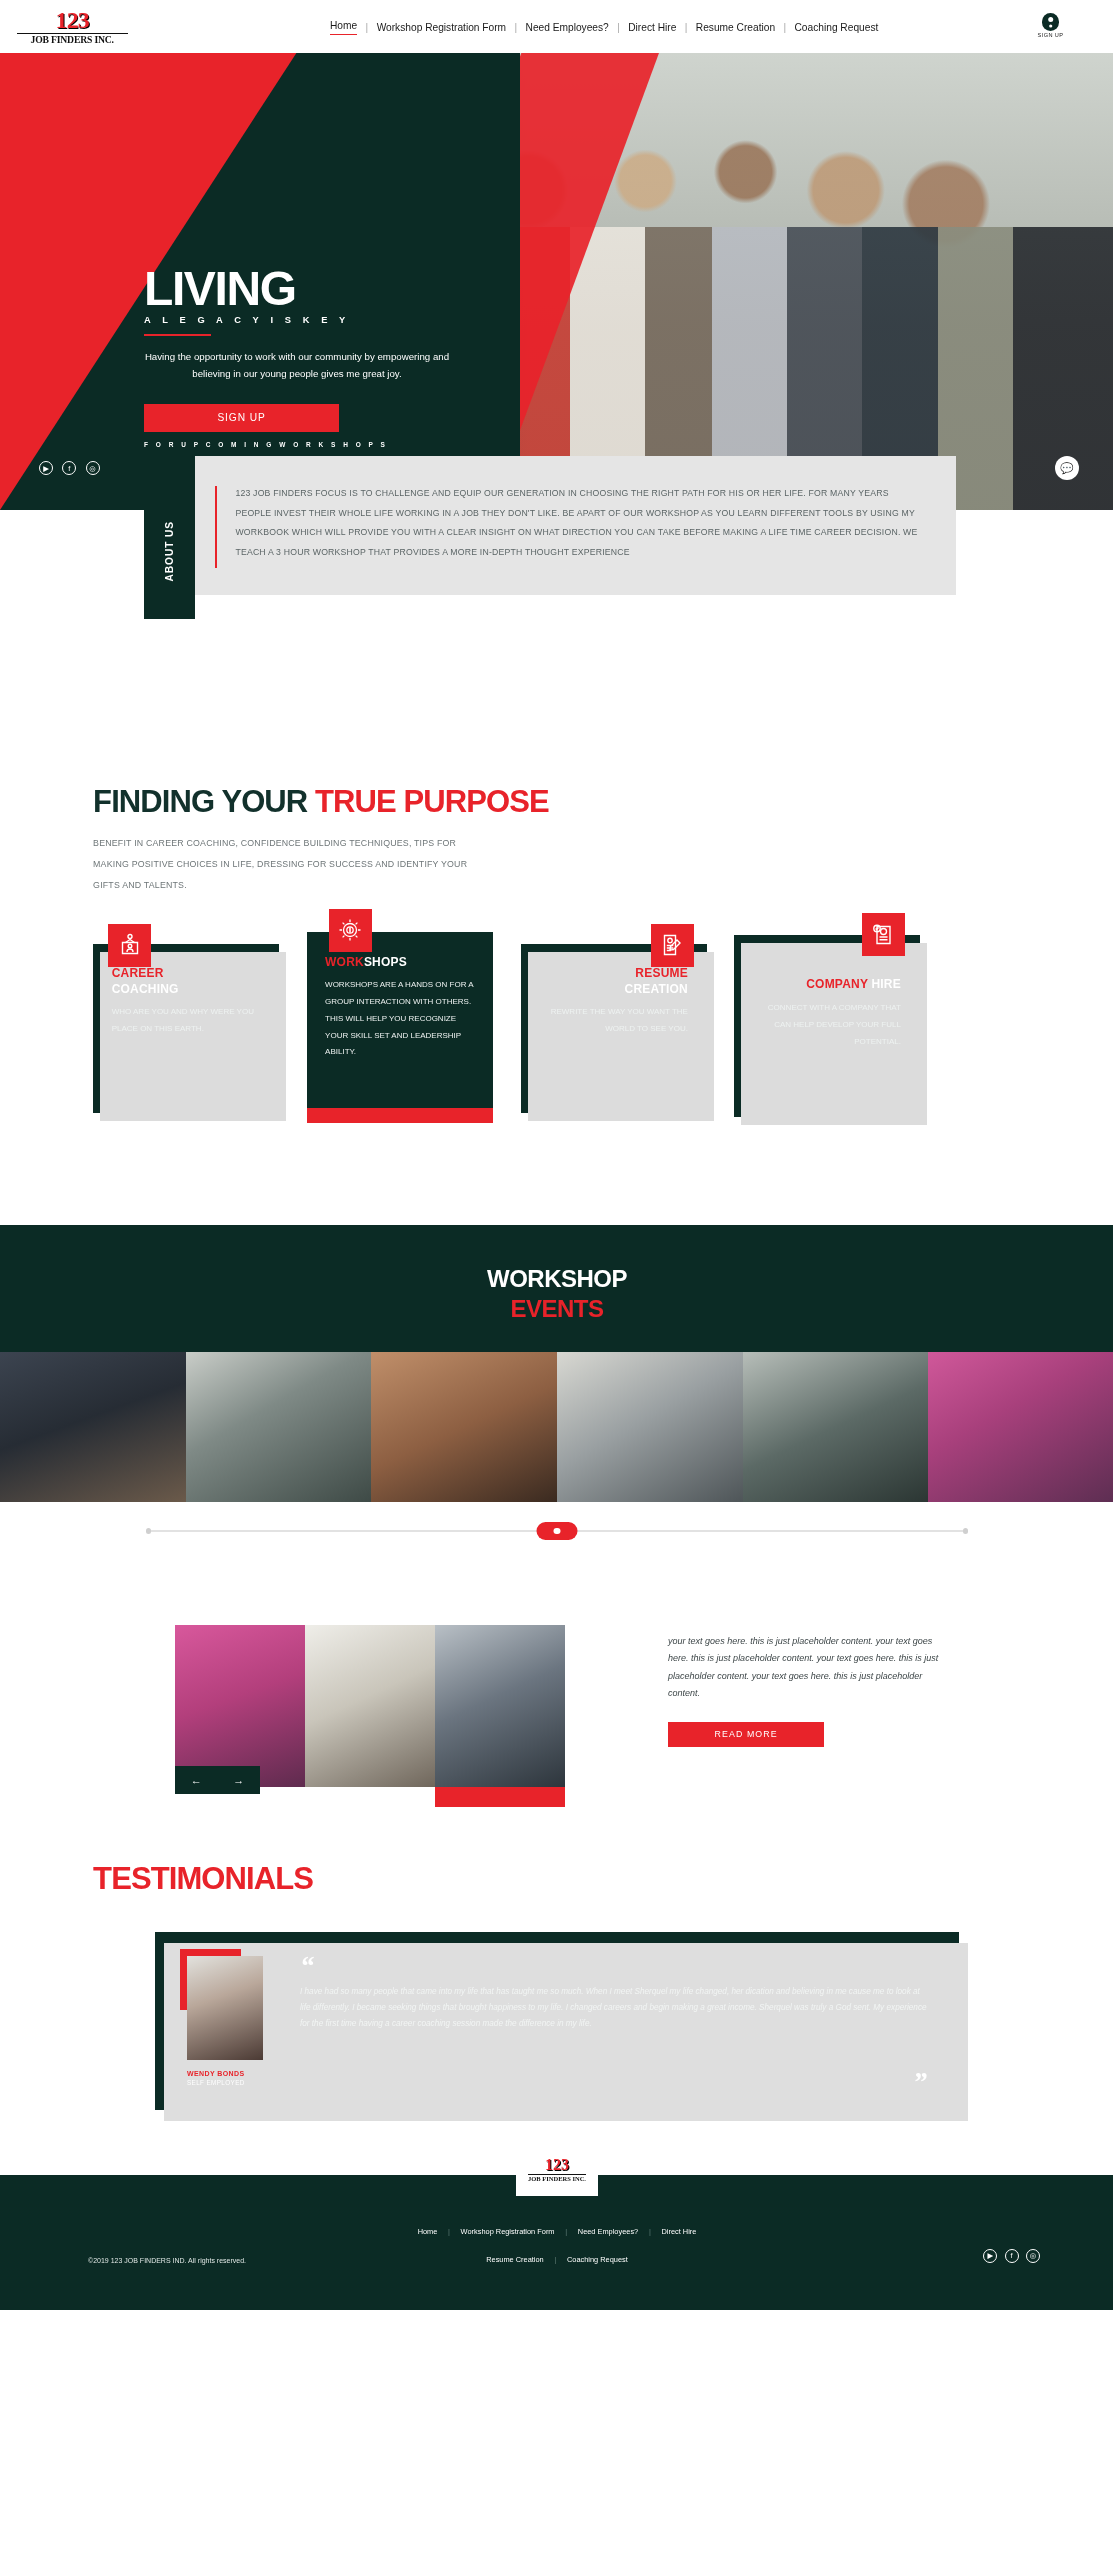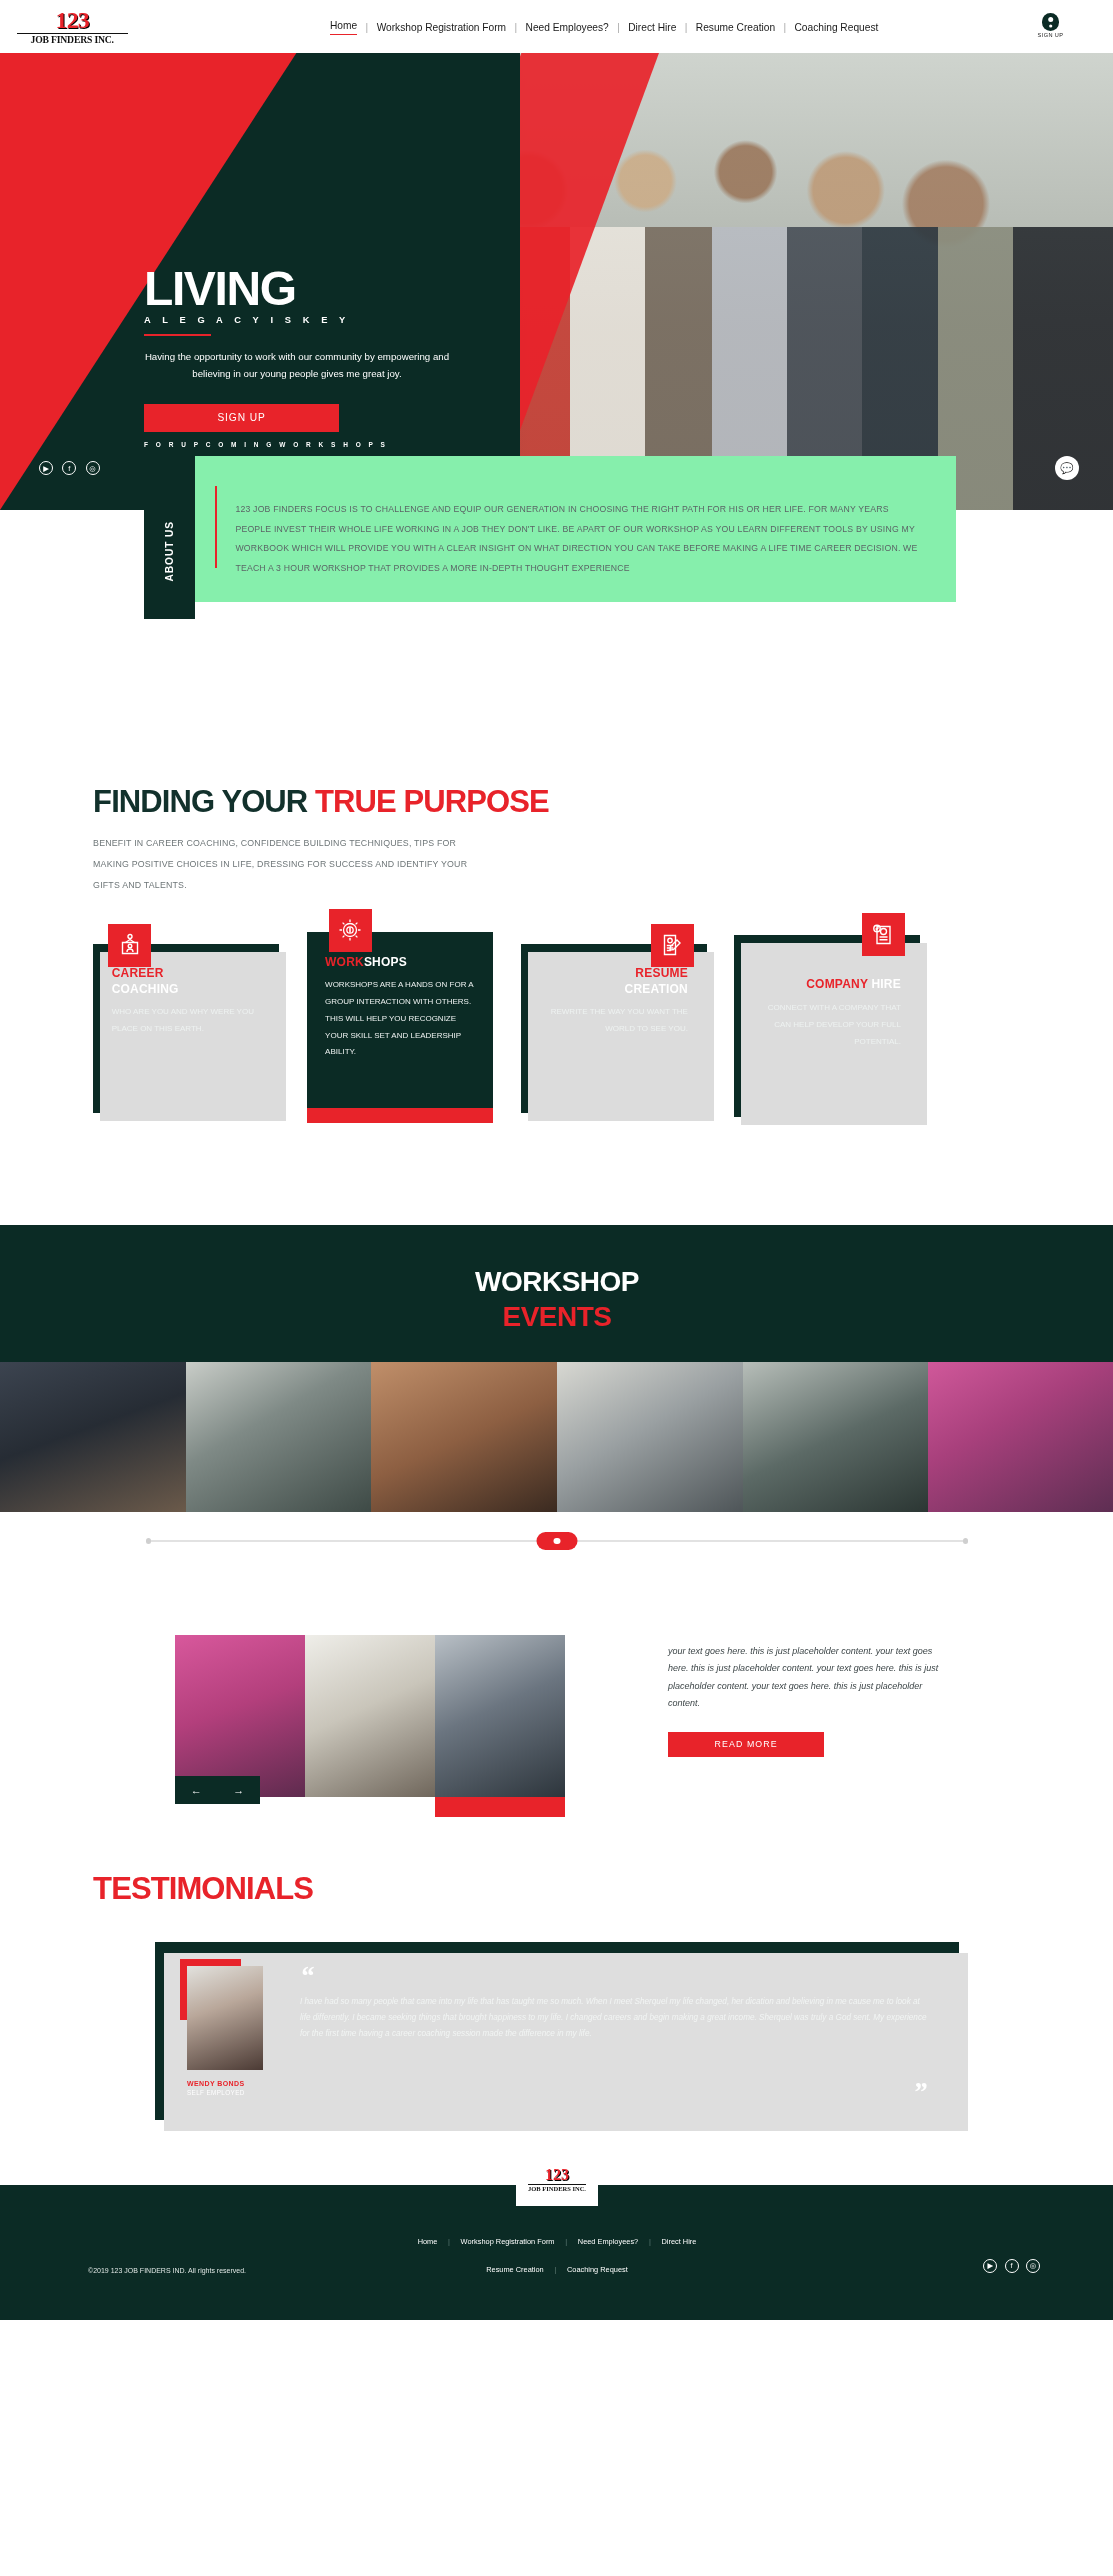--- a/index.html
+++ b/index.html
@@ -132,21 +132,21 @@
     position:absolute; left:144px; top:-26px; width:51px; height:135px;
     background:#0b2b25; z-index:3;
     display:flex; align-items:center; justify-content:center;
   }
   .about-tab span {
     writing-mode:vertical-rl; transform:rotate(180deg);
     color:#fff; font-size:10.2px; font-weight:bold; letter-spacing:0.9px;
   }
   .about-card {
     position:absolute; left:195px; top:-54px; width:761px; min-height:139px;
-    background:#86efac; padding:44px 33px 24px 33px; z-index:2;
+    background:#e5e5e5; padding:28px 33px 24px 33px; z-index:2;
   }
   .about-card .bar { position:absolute; left:20.4px; top:30px; width:1.9px; height:82px; background:#e8232a; }
   .about-card p {
     font-size:8.7px; color:#5b6566; line-height:2.25; letter-spacing:0.2px; margin-left:7.4px;
   }
 
   
   .purpose { padding:88px 0 0 0; }
   .section-inner { width:965px; margin:0 auto; padding-left:18.6px; }
   .sec-title {
@@ -176,21 +176,21 @@
   #card1 .badge { left:22px; top:-23px; }
   #card1 .redfoot { position:absolute; left:0; bottom:-15px; width:186px; height:15px; background:#e8232a; z-index:3; }
   #card2 { left:446px; top:22px; text-align:right; }
   #card2 .badge { right:13px; top:-20.4px; }
   #card3 { left:659px; top:13px; text-align:right; }
   #card3 .inner { min-height:182px; padding-top:41px; }
   #card3 .badge { right:15px; top:-22px; }
 
   
   .events { background:#0b2b25; padding:39px 0 0; margin-top:71px; }
-  .events h2 { text-align:center; color:#fff; font-size:28px; font-weight:bold; letter-spacing:-0.5px; line-height:1.25;}
+  .events h2 { text-align:center; color:#fff; font-size:24px; font-weight:bold; letter-spacing:-0.5px; line-height:1.25;}
   .events h2 .red { color:#e8232a; }
   .gallery { display:flex; margin-top:28px; height:150px; }
   .gallery .g { flex:1; height:150px; }
   .g0{background:linear-gradient(160deg,#3c4450 0%,#262c34 45%,#6b5a4a 100%);}
   .g1{background:linear-gradient(150deg,#c9cdc8 0%,#7f8a86 40%,#3e4a46 100%);}
   .g2{background:linear-gradient(155deg,#c08f6a 0%,#8d5f42 50%,#3a2a20 100%);}
   .g3{background:linear-gradient(150deg,#d8d8d2 0%,#9aa0a2 45%,#4e5558 100%);}
   .g4{background:linear-gradient(155deg,#b7beb9 0%,#5c6a66 50%,#2b3633 100%);}
   .g5{background:linear-gradient(150deg,#d0589a 0%,#a8407c 40%,#5d2e52 100%);}
   .slider-row { background:#fff; height:58px; display:flex; align-items:center; justify-content:center; }

